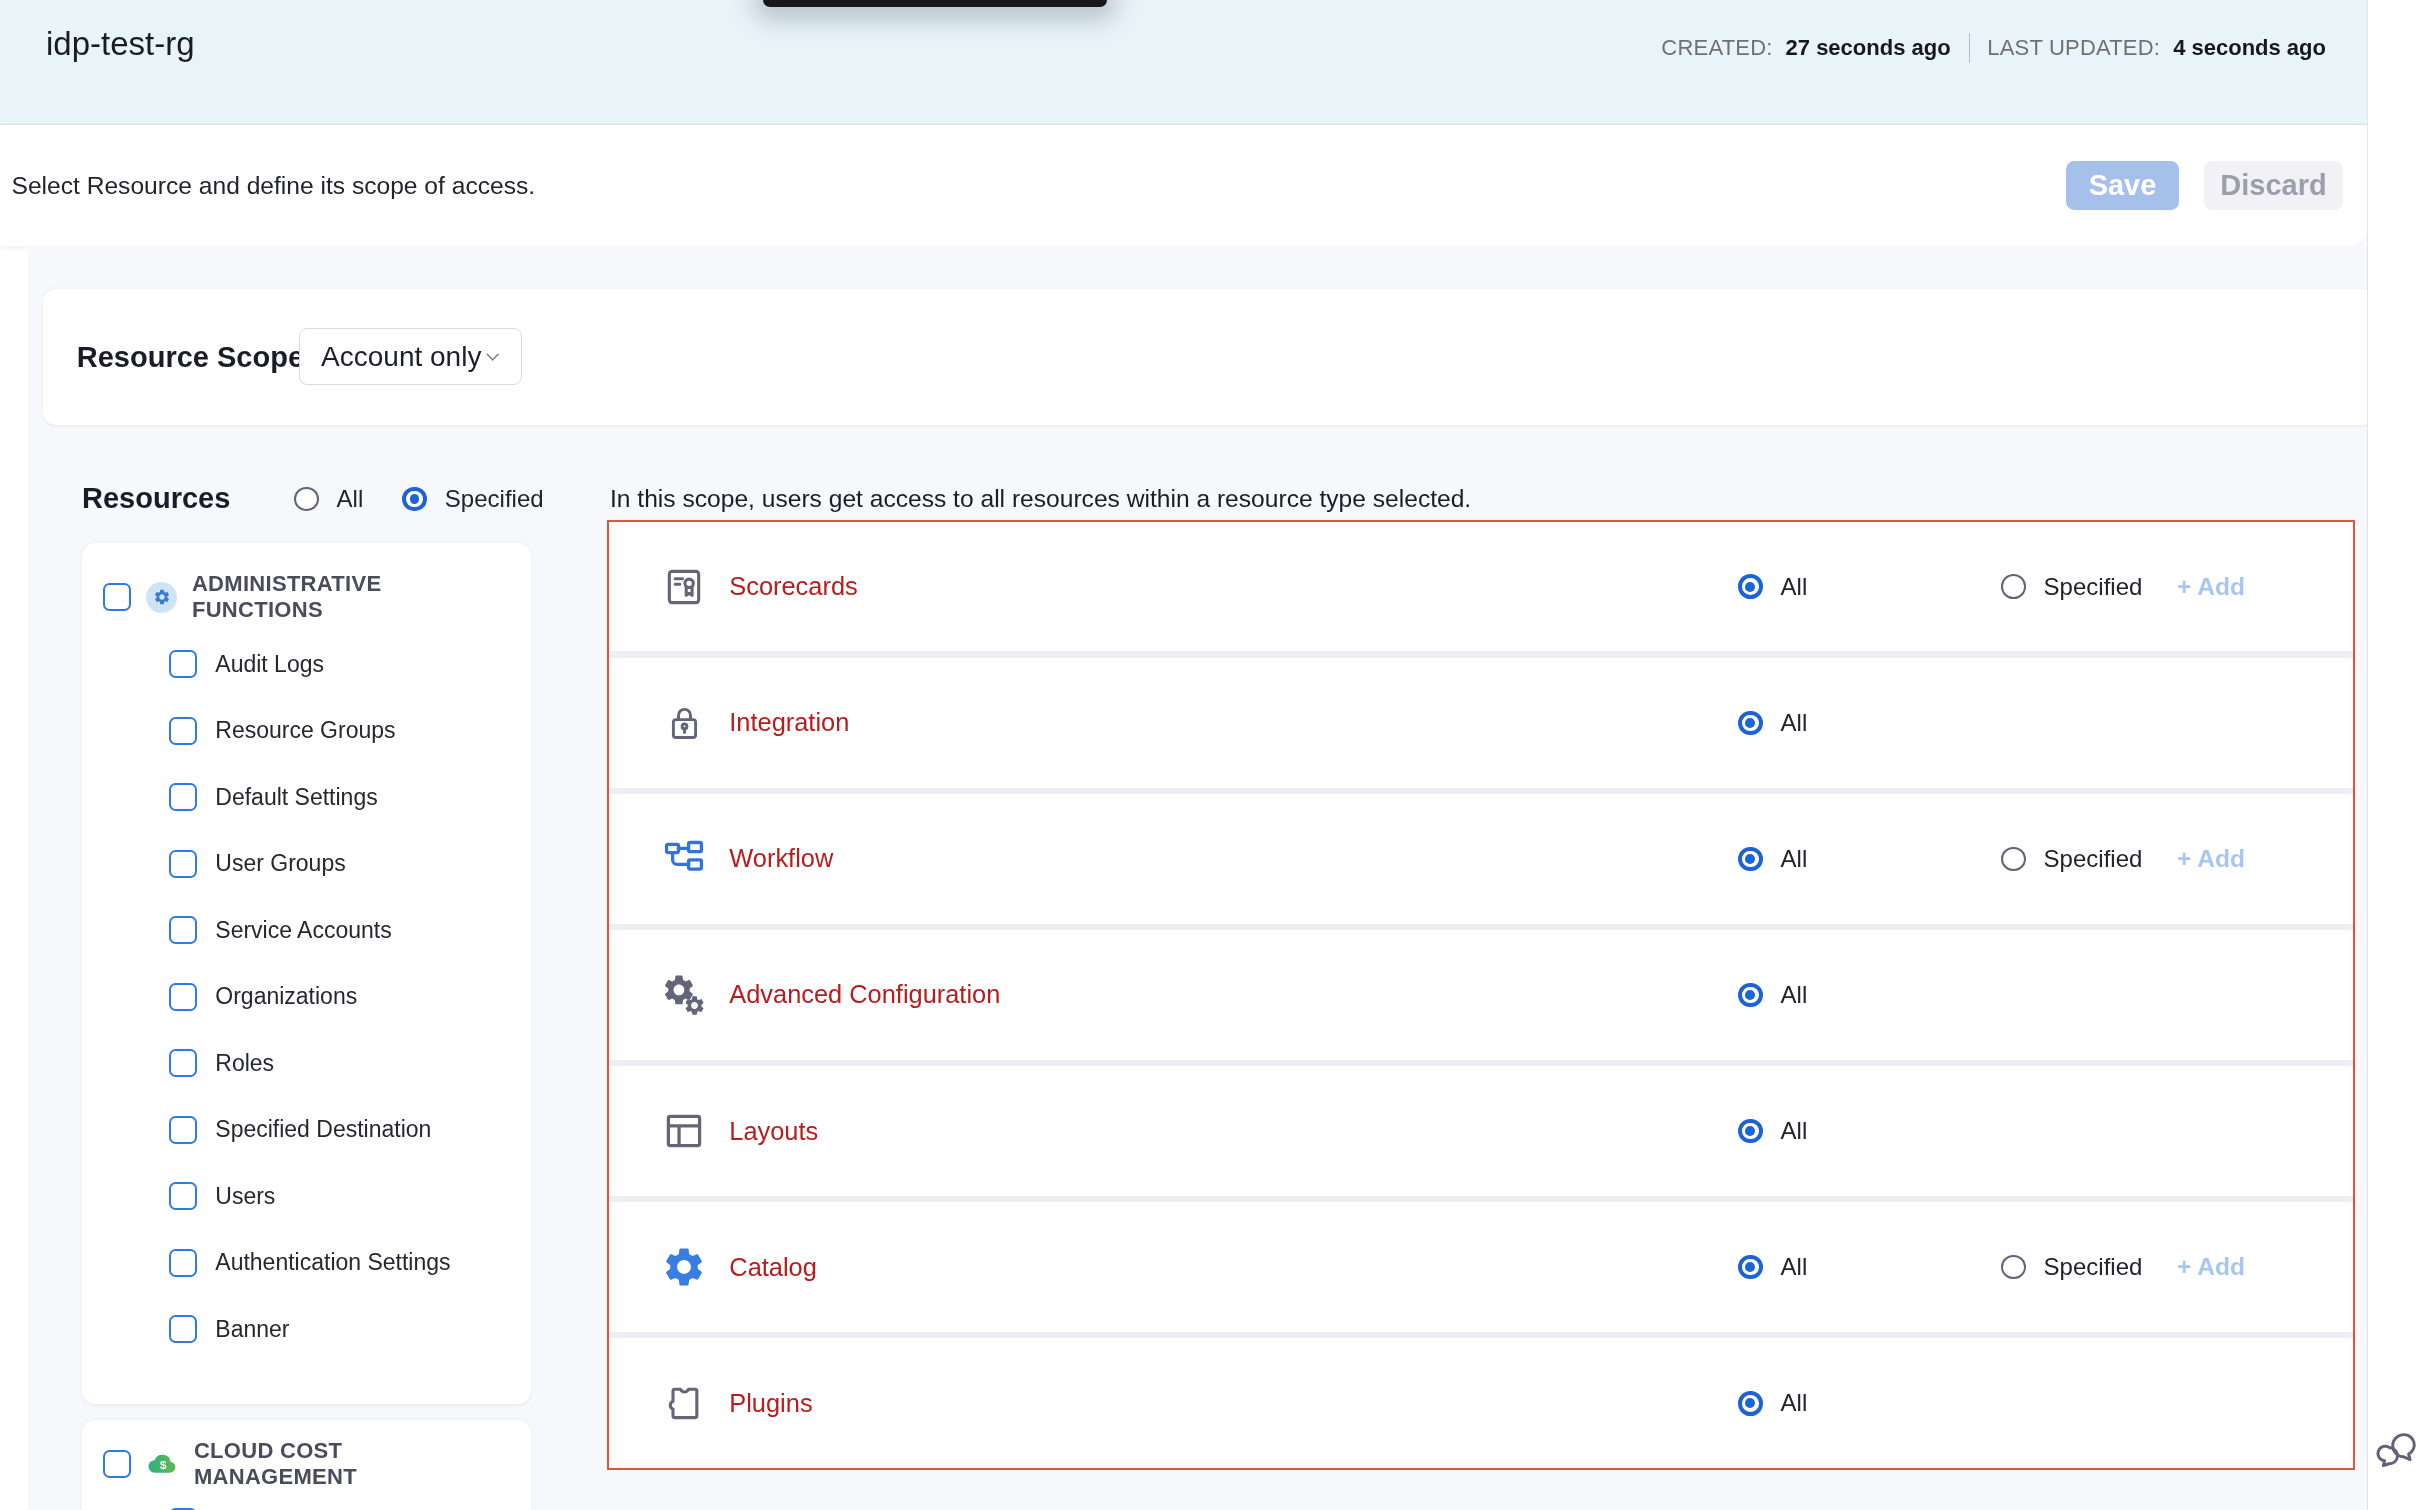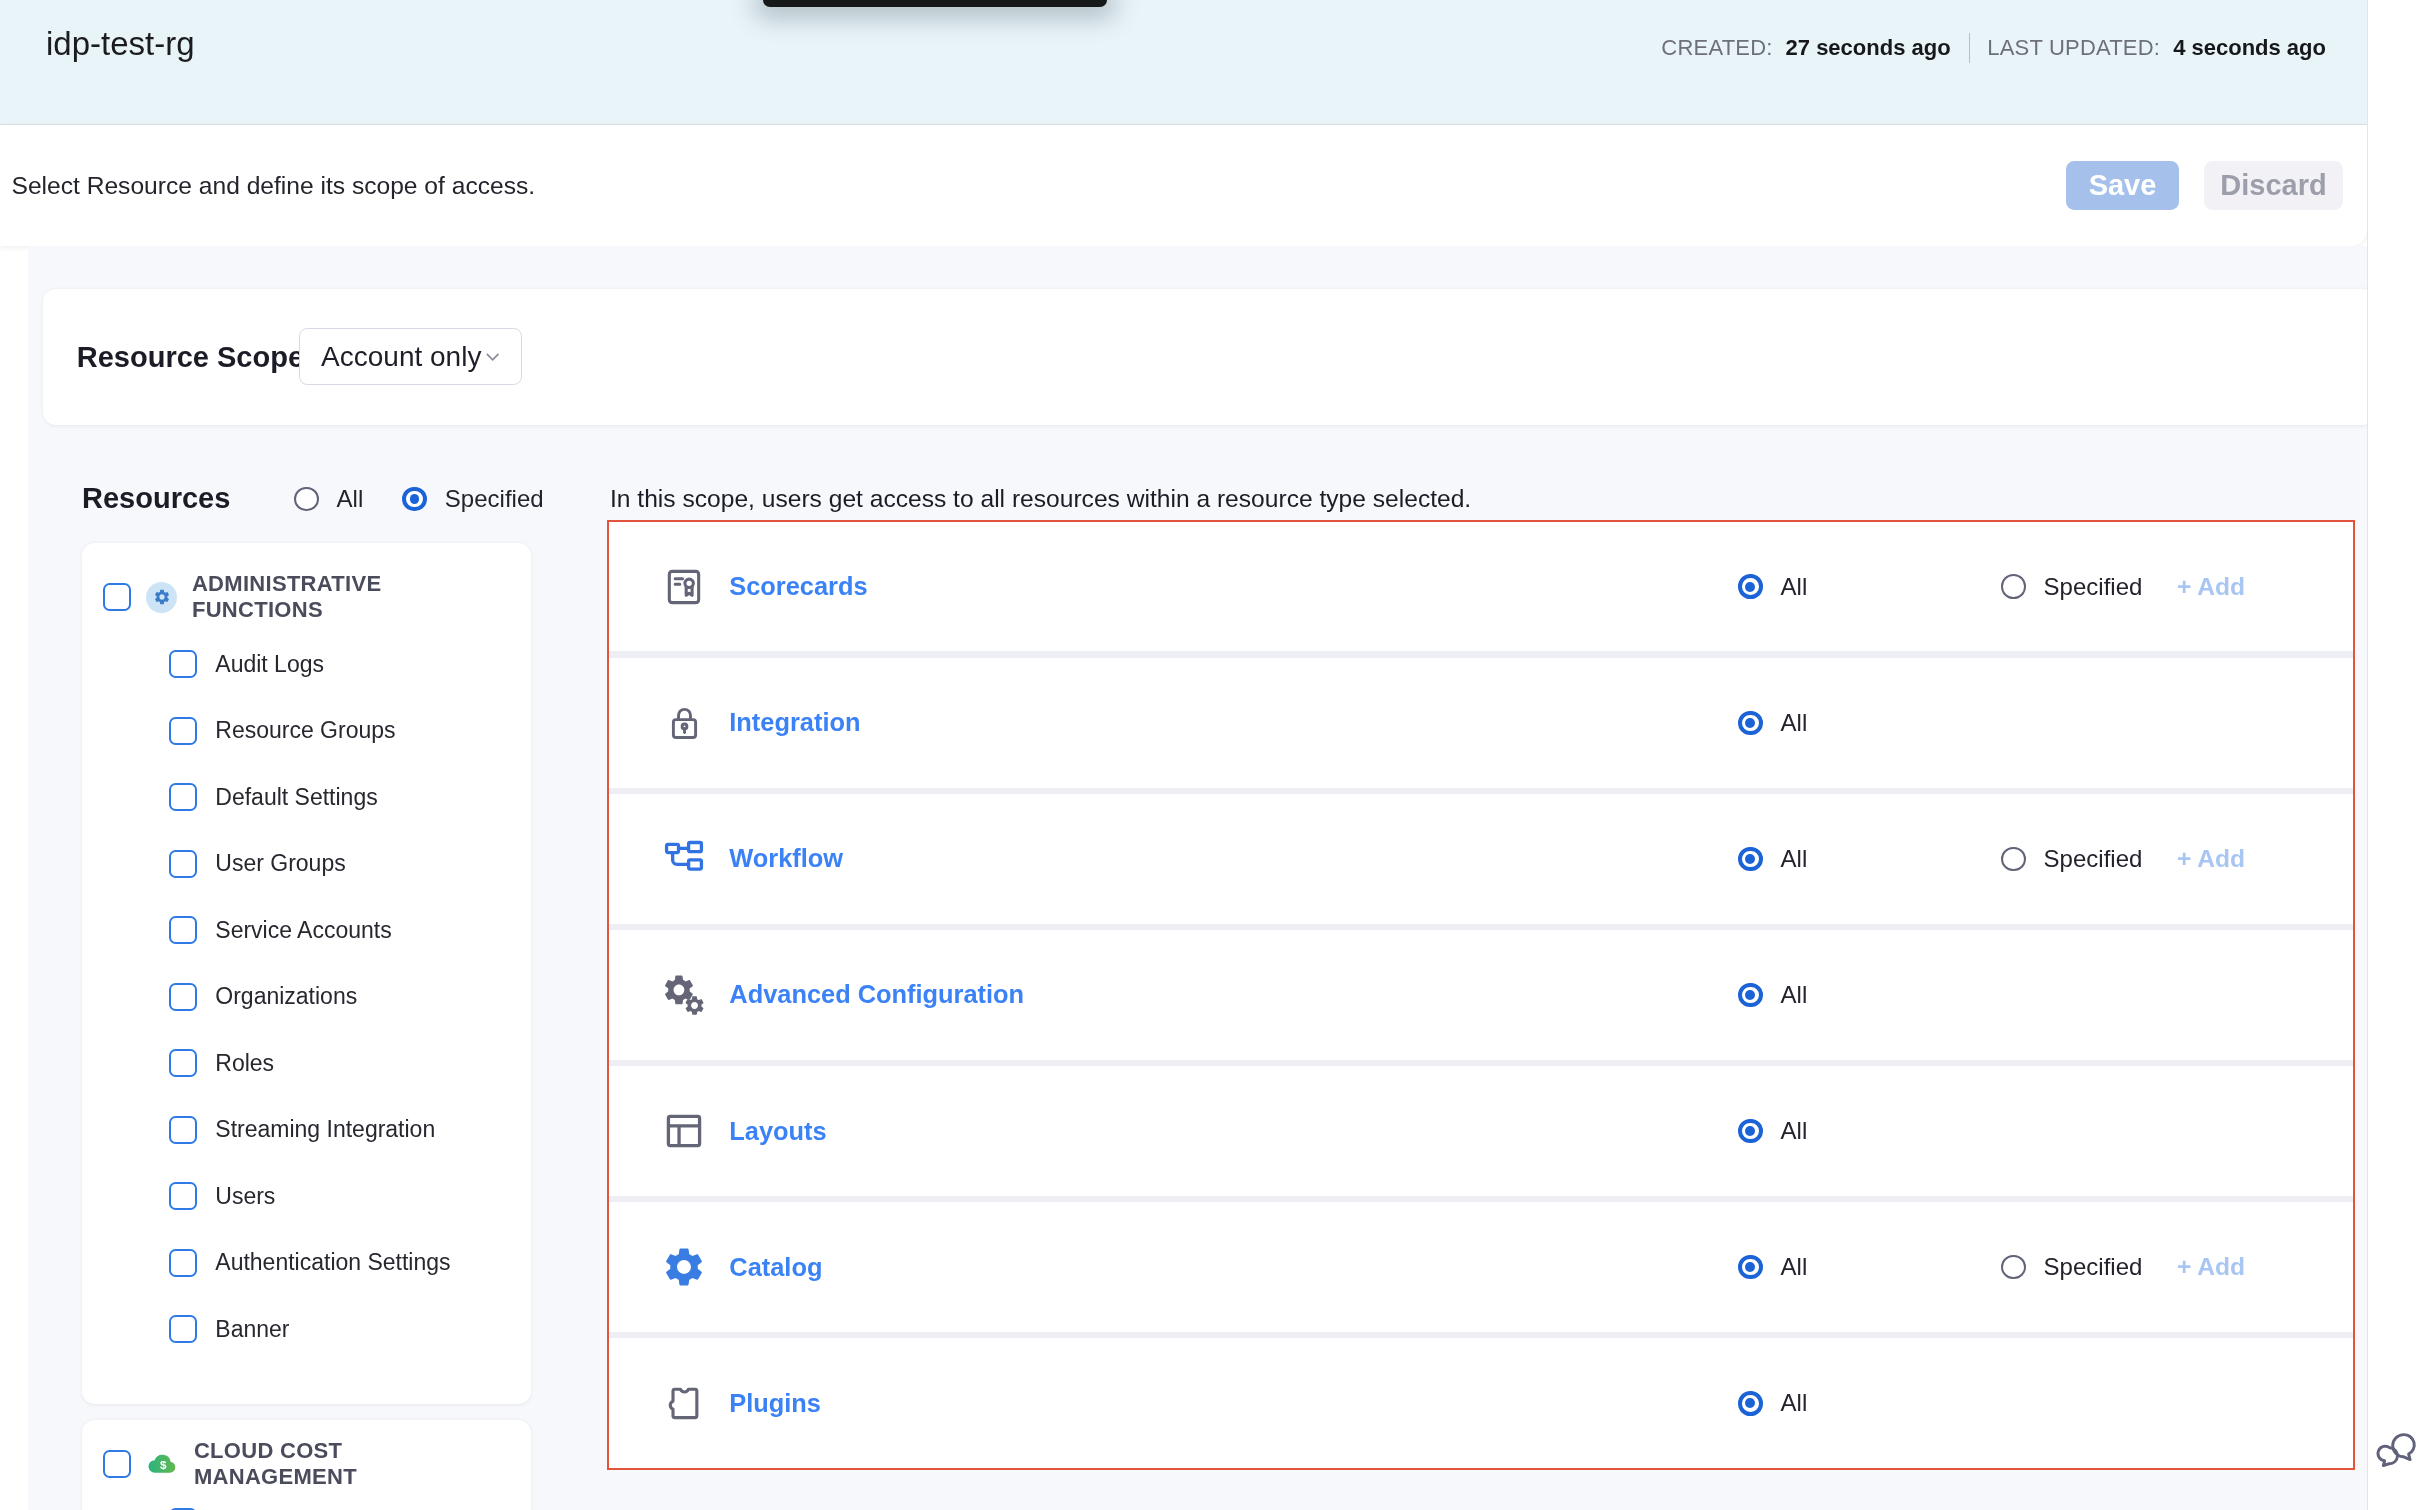--- a/index.html
+++ b/index.html
@@ -58,21 +58,21 @@
   .grp .gl { font-size:22px; font-weight:600; color:#4a4c5c; letter-spacing:0.3px; }
   .tree { margin:21.3px 0 0 66px; display:flex; flex-direction:column; gap:20.5px; }
   .ti { display:flex; align-items:center; gap:18px; height:46px; cursor:pointer; }
   .ti .tl { font-size:23px; color:#26272f; }
   .card-l2 .tree { margin-top:11.5px; }
 
   
   .red-box { position:absolute; left:579px; top:274px; width:1748px; height:950px; border:2.5px solid #e4543c; background:#edeff4; display:flex; flex-direction:column; gap:6.6px; }
   .rrow { background:#fff; flex:1; position:relative; display:flex; align-items:center; padding-left:51px; }
   .ric { width:48px; height:48px; margin-right:21.3px; display:flex; align-items:center; justify-content:center; flex:0 0 auto; }
-  .rlabel { font-size:25.4px; font-weight:700; color:#3b82f6; }
+  .rlabel { font-size:25.4px; font-weight:400; color:#b91c1c; }
   .ctl-all { position:absolute; left:1129px; }
   .ctl-spec { position:absolute; left:1392px; }
   .add { position:absolute; left:1568px; top:50%; transform:translateY(-50%); font-size:24.6px; font-weight:700; color:#a9c6f2; cursor:pointer; }
 
   svg { display:block; }
 </style>
 </head>
 <body>
 
 <div id="app">
@@ -157,21 +157,21 @@
         <div class="ti">
             <span class="cb"></span>
             <span class="tl">Organizations</span>
           </div>
         <div class="ti">
             <span class="cb"></span>
             <span class="tl">Roles</span>
           </div>
         <div class="ti">
             <span class="cb"></span>
-            <span class="tl">Streaming Integration</span>
+            <span class="tl">Specified Destination</span>
           </div>
         <div class="ti">
             <span class="cb"></span>
             <span class="tl">Users</span>
           </div>
         <div class="ti">
             <span class="cb"></span>
             <span class="tl">Authentication Settings</span>
           </div>
         <div class="ti">

